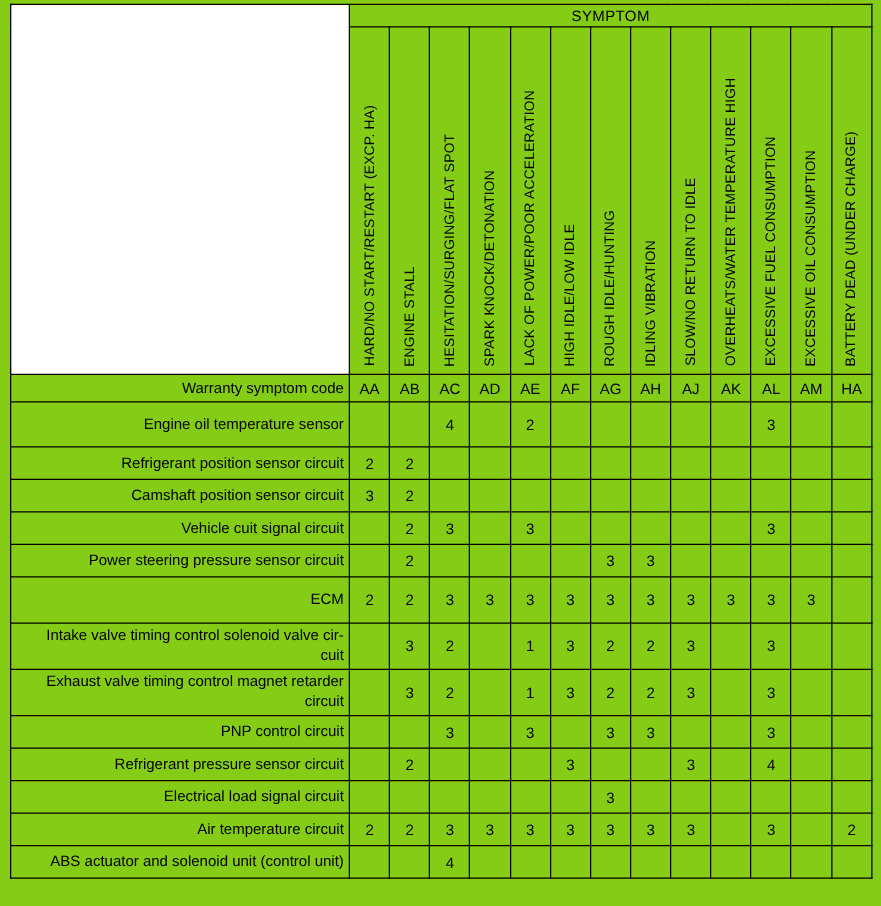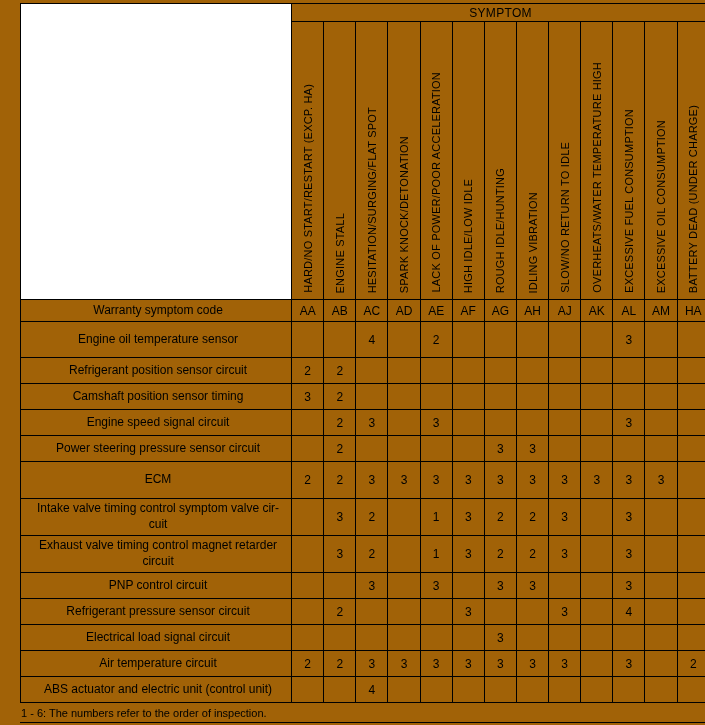--- a/index.html
+++ b/index.html
@@ -5,22 +5,22 @@
   * { margin: 0; padding: 0; box-sizing: border-box; }
   html, body {
     width: 705px;
     background: #ffffff;
     color: #000;
     font-family: "Liberation Sans", sans-serif;
   }
   .page {
     width: 705px;
     height: 725px;
-    padding: 3px 7px 0 20px;
-    background: #a16207;
+    padding: 3px 7px 0 8px;
+    background: #84cc16;
     overflow: hidden;
   }
   table.symptom-table {
     border-collapse: collapse;
     table-layout: fixed;
     width: 690px;
   }
   .symptom-table th, .symptom-table td {
     border: 1px solid #000;
     overflow: hidden;
@@ -44,21 +44,21 @@
     bottom: 6px;
     left: 50%;
     transform: translateX(-50%) rotate(180deg);
     writing-mode: vertical-rl;
     font-size: 11px;
     font-weight: normal;
     white-space: nowrap;
     letter-spacing: 0.2px;
   }
   .label-cell {
-    text-align: center;
+    text-align: right;
     vertical-align: middle;
     padding: 2px 4px 2px 8px;
     font-size: 12px;
     white-space: pre-line;
     line-height: 1.3;
   }
   .code-cell, .value-cell {
     text-align: center;
     vertical-align: middle;
     font-size: 12px;
@@ -189,37 +189,37 @@
           <td class="value-cell"></td>
           <td class="value-cell"></td>
           <td class="value-cell"></td>
           <td class="value-cell"></td>
           <td class="value-cell"></td>
           <td class="value-cell"></td>
           <td class="value-cell"></td>
           <td class="value-cell"></td>
         </tr>
         <tr>
-          <td class="label-cell">Camshaft position sensor timing</td>
-          <td class="value-cell">3</td>
-          <td class="value-cell">2</td>
-          <td class="value-cell"></td>
-          <td class="value-cell"></td>
-          <td class="value-cell"></td>
-          <td class="value-cell"></td>
-          <td class="value-cell"></td>
-          <td class="value-cell"></td>
-          <td class="value-cell"></td>
-          <td class="value-cell"></td>
-          <td class="value-cell"></td>
-          <td class="value-cell"></td>
-          <td class="value-cell"></td>
-        </tr>
-        <tr>
-          <td class="label-cell">Engine speed signal circuit</td>
+          <td class="label-cell">Camshaft position sensor circuit</td>
+          <td class="value-cell">3</td>
+          <td class="value-cell">2</td>
+          <td class="value-cell"></td>
+          <td class="value-cell"></td>
+          <td class="value-cell"></td>
+          <td class="value-cell"></td>
+          <td class="value-cell"></td>
+          <td class="value-cell"></td>
+          <td class="value-cell"></td>
+          <td class="value-cell"></td>
+          <td class="value-cell"></td>
+          <td class="value-cell"></td>
+          <td class="value-cell"></td>
+        </tr>
+        <tr>
+          <td class="label-cell">Vehicle cuit signal circuit</td>
           <td class="value-cell"></td>
           <td class="value-cell">2</td>
           <td class="value-cell">3</td>
           <td class="value-cell"></td>
           <td class="value-cell">3</td>
           <td class="value-cell"></td>
           <td class="value-cell"></td>
           <td class="value-cell"></td>
           <td class="value-cell"></td>
           <td class="value-cell"></td>
@@ -253,21 +253,21 @@
           <td class="value-cell">3</td>
           <td class="value-cell">3</td>
           <td class="value-cell">3</td>
           <td class="value-cell">3</td>
           <td class="value-cell">3</td>
           <td class="value-cell">3</td>
           <td class="value-cell">3</td>
           <td class="value-cell"></td>
         </tr>
         <tr>
-          <td class="label-cell">Intake valve timing control symptom valve cir-
+          <td class="label-cell">Intake valve timing control solenoid valve cir-
 cuit</td>
           <td class="value-cell"></td>
           <td class="value-cell">3</td>
           <td class="value-cell">2</td>
           <td class="value-cell"></td>
           <td class="value-cell">1</td>
           <td class="value-cell">3</td>
           <td class="value-cell">2</td>
           <td class="value-cell">2</td>
           <td class="value-cell">3</td>
@@ -351,33 +351,32 @@
           <td class="value-cell">3</td>
           <td class="value-cell">3</td>
           <td class="value-cell">3</td>
           <td class="value-cell">3</td>
           <td class="value-cell"></td>
           <td class="value-cell">3</td>
           <td class="value-cell"></td>
           <td class="value-cell">2</td>
         </tr>
         <tr>
-          <td class="label-cell">ABS actuator and electric unit (control unit)</td>
+          <td class="label-cell">ABS actuator and solenoid unit (control unit)</td>
           <td class="value-cell"></td>
           <td class="value-cell"></td>
           <td class="value-cell">4</td>
           <td class="value-cell"></td>
           <td class="value-cell"></td>
           <td class="value-cell"></td>
           <td class="value-cell"></td>
           <td class="value-cell"></td>
           <td class="value-cell"></td>
           <td class="value-cell"></td>
           <td class="value-cell"></td>
           <td class="value-cell"></td>
           <td class="value-cell"></td>
         </tr>
       </tbody>
   </table>
 
-  <div class="footnote">1 - 6: The numbers refer to the order of inspection.</div>
 
 </div>
 
 </body></html>

